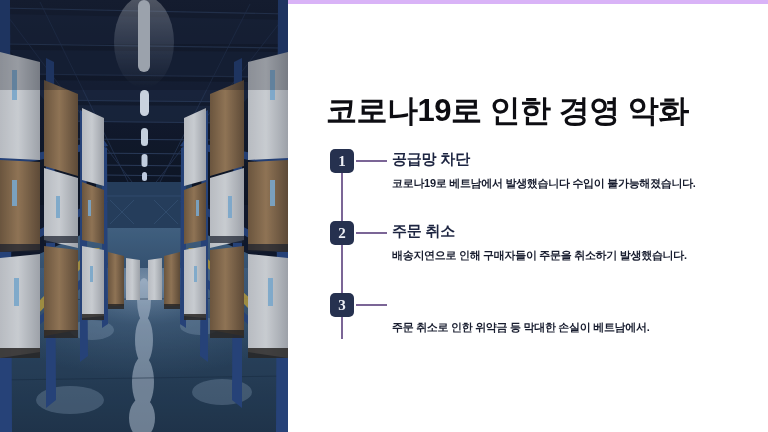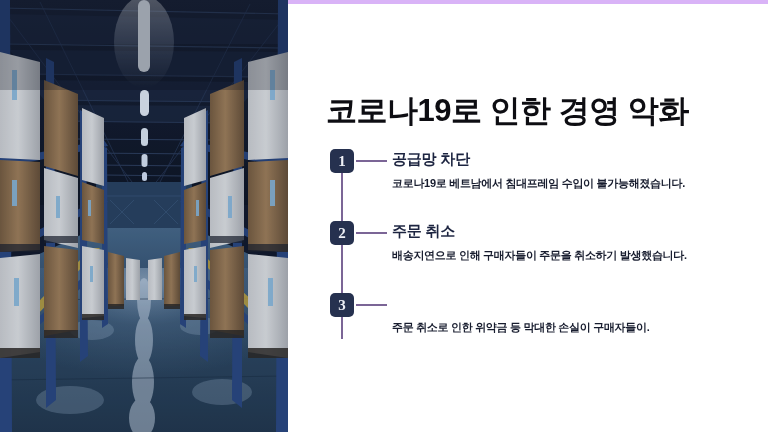--- a/index.html
+++ b/index.html
@@ -365,31 +365,31 @@
     <div class="slide-title">코로나19로 인한 경영 악화</div>
 
     <div class="timeline">
 
       <div class="timeline-spine"></div>
 
       <div class="step step-1">
         <div class="badge">1</div>
         <div class="connector"></div>
         <div class="step-heading">공급망 차단</div>
-        <div class="step-desc">코로나19로 베트남에서 침대프레임 수입이 불가능해졌습니다.</div>
+        <div class="step-desc">코로나19로 베트남에서 발생했습니다 수입이 불가능해졌습니다.</div>
       </div>
 
       <div class="step step-2">
         <div class="badge">2</div>
         <div class="connector"></div>
         <div class="step-heading">주문 취소</div>
         <div class="step-desc">배송지연으로 인해 구매자들이 주문을 취소하기 발생했습니다.</div>
       </div>
 
       <div class="step step-3">
         <div class="badge">3</div>
         <div class="connector"></div>
-        <div class="step-desc">주문 취소로 인한 위약금 등 막대한 손실이 구매자들이.</div>
+        <div class="step-desc">주문 취소로 인한 위약금 등 막대한 손실이 베트남에서.</div>
       </div>
 
     </div>
   </div>
 </div>
 
 </body></html>

